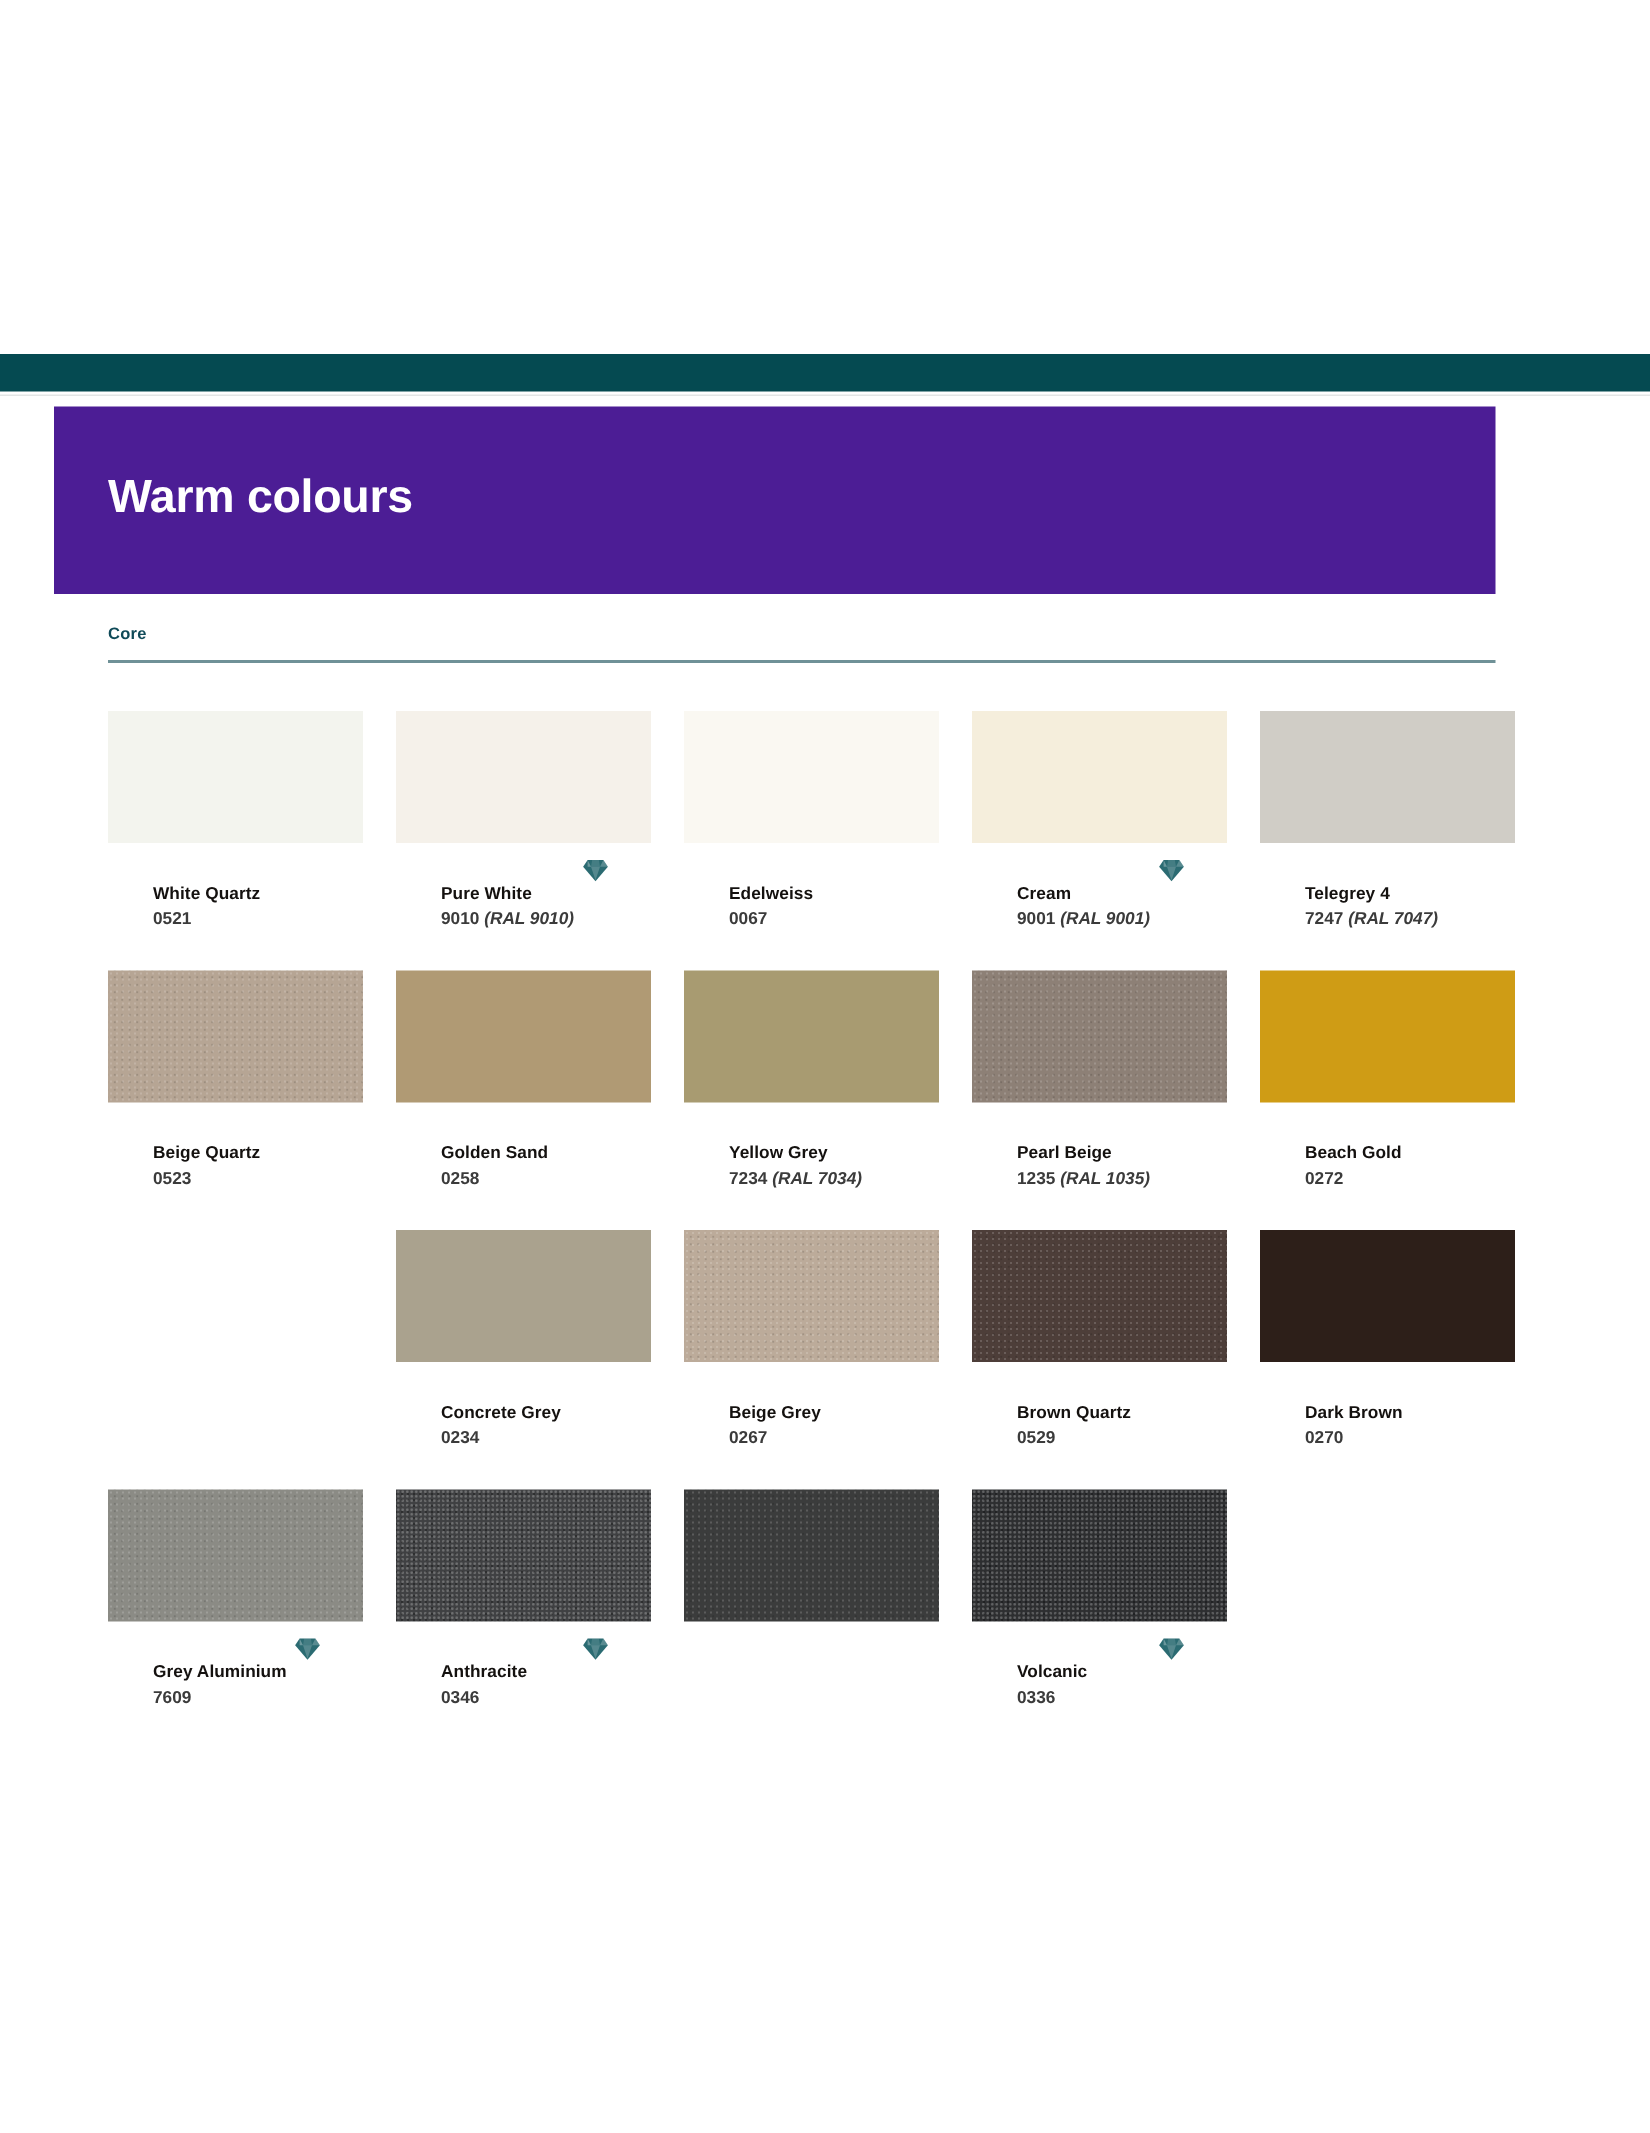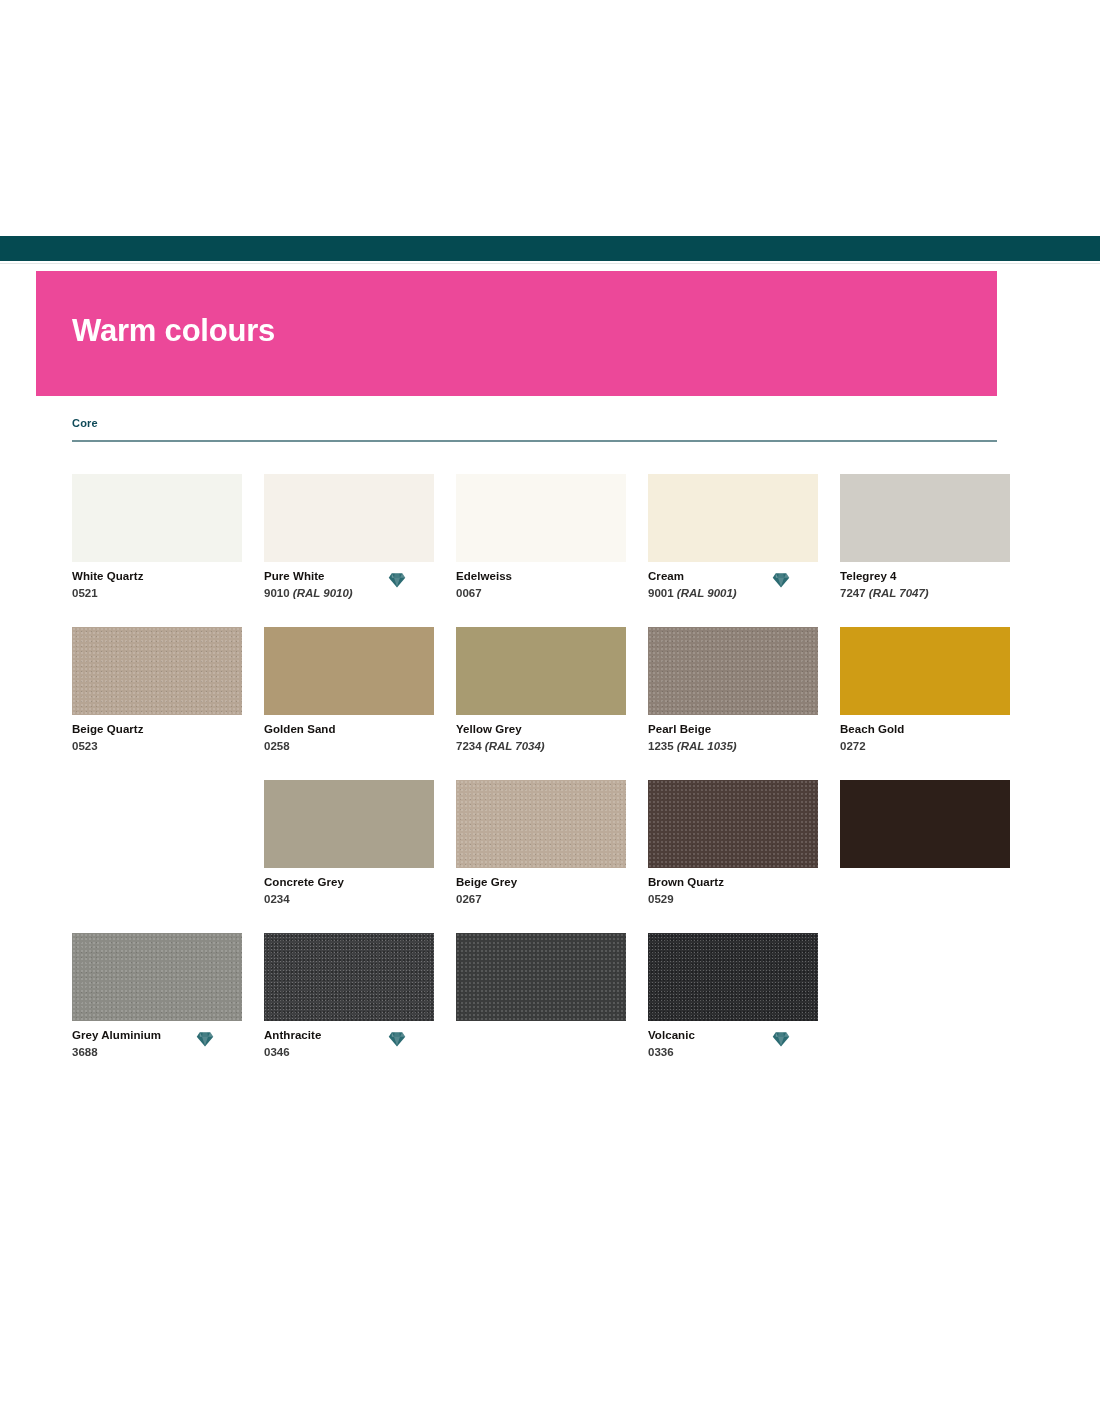--- a/index.html
+++ b/index.html
@@ -44,21 +44,21 @@
     background: #ffffff;
   }
 
   
   .header-band {
     position: absolute;
     left: 0px;
     top: 3px;
     width: 961px;
     height: 125px;
-    background: #ec4899;
+    background: #4c1d95;
   }
   .header-title {
     position: absolute;
     left: 36px;
     top: 42px;
     color: #ffffff;
     font-size: 31px;
     font-weight: bold;
     letter-spacing: -0.2px;
     white-space: nowrap;
@@ -110,23 +110,24 @@
     height: 88px;
     background: #ffffff;
     position: relative;
   }
   .swatch .grain {
     position: absolute;
     inset: 0;
   }
 
   .meta {
-    padding-top: 7px;
+    padding-top: 27px;
     position: relative;
     height: 58px;
+    margin-left: 30px;
   }
   .name {
     font-size: 11.5px;
     font-weight: bold;
     color: #14110f;
     letter-spacing: 0.05px;
     line-height: 14px;
     white-space: nowrap;
   }
   .code {
@@ -300,30 +301,34 @@
           </div>
           <div class="meta">
             <div class="name">Brown Quartz</div>
             <div class="code">0529</div>
           </div>
         </div>
         <div class="cell">
           <div class="swatch" style="background: rgb(45, 31, 25);">
             <div class="grain" style=""></div>
           </div>
+          <div class="meta">
+            <div class="name">Dark Brown</div>
+            <div class="code">0270</div>
+          </div>
         </div>
       </div>
       <div class="row">
         <div class="cell">
           <div class="swatch" style="background: rgb(139, 139, 133);">
             <div class="grain" style="background-image:radial-gradient(rgba(255,255,255,.16) .7px, transparent .8px),radial-gradient(rgba(0,0,0,.14) .7px, transparent .8px);background-size:4px 4px,5px 5px;background-position:0 0,2px 2px;"></div>
           </div>
           <div class="meta">
             <div class="name">Grey Aluminium</div>
-            <div class="code">3688</div>
+            <div class="code">7609</div>
             <span class="gem"><svg viewBox="0 0 24 24" width="18" height="18" aria-hidden="true">
                 <path d="M5 3h14l4 6-11 13L1 9z" fill="#2b6b72"></path>
                 <path d="M5 3l3 6-3 0z" fill="#ffffff" opacity=".30"></path>
                 <path d="M19 3l-3 6 7 0z" fill="#ffffff" opacity=".22"></path>
                 <path d="M8 9h8l-4 12z" fill="#ffffff" opacity=".20"></path>
                 <path d="M9 3h6l1 6H8z" fill="#ffffff" opacity=".12"></path>
               </svg></span>
           </div>
         </div>
         <div class="cell">

